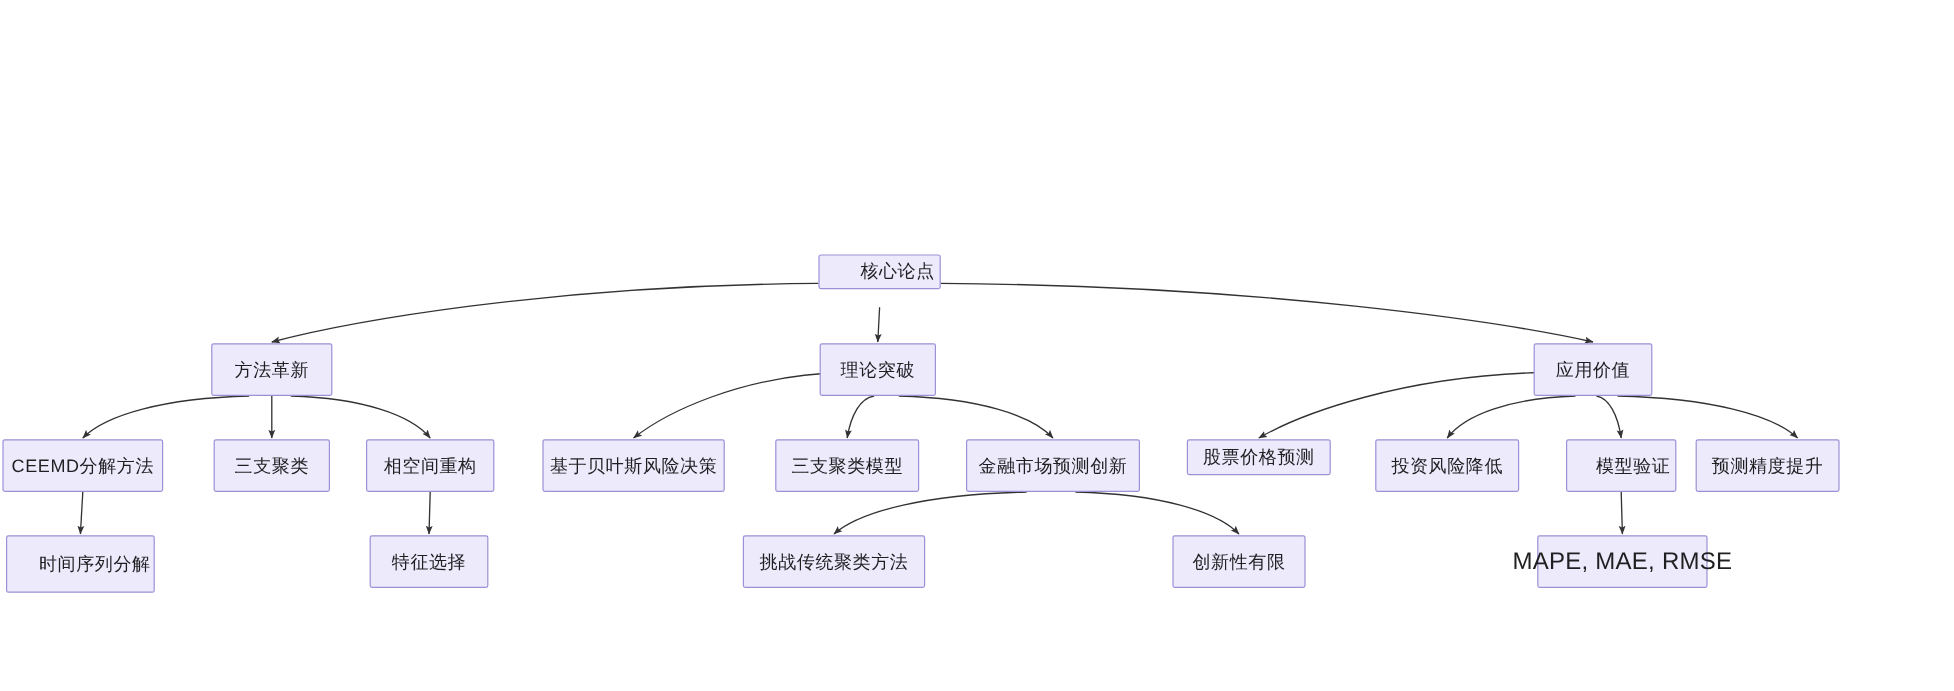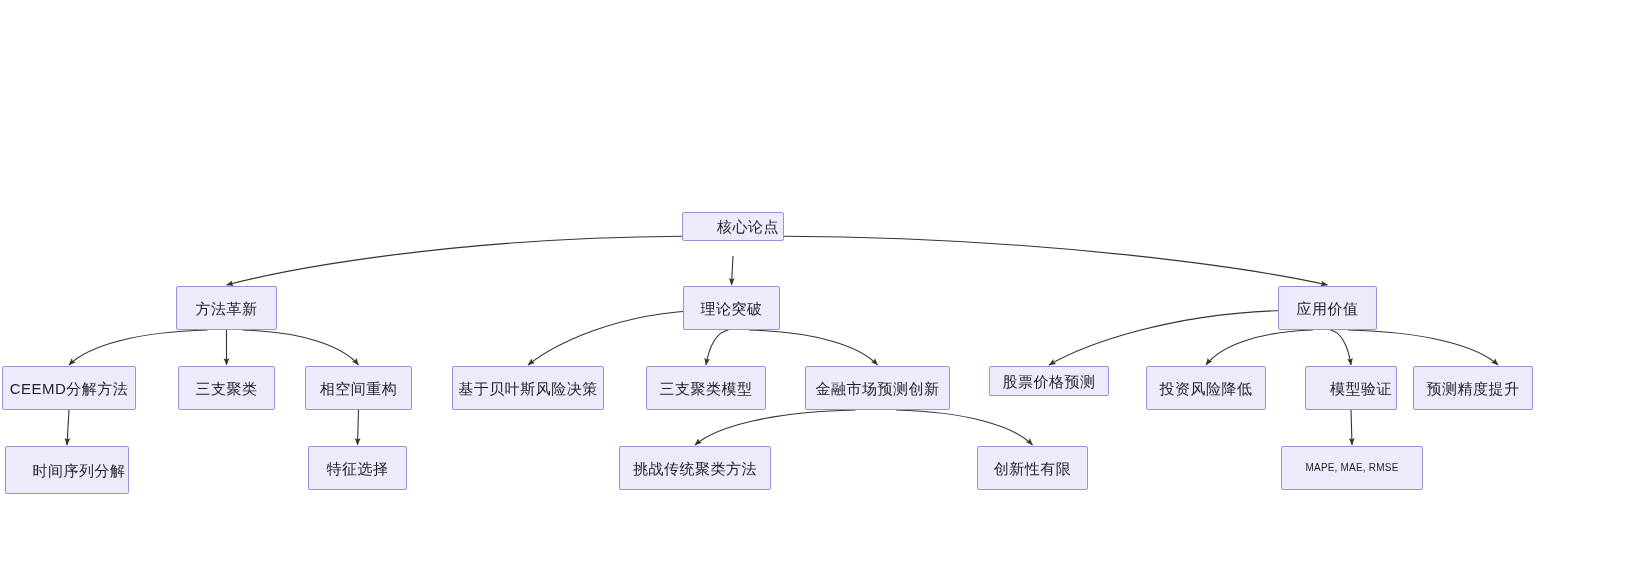--- a/index.html
+++ b/index.html
@@ -39,21 +39,21 @@
     line-height: 1;
     letter-spacing: 0.5px;
     white-space: nowrap;
   }
   .node .node-label {
     display: block;
     padding: 0 4px;
   }
   .node.latin .node-label {
     letter-spacing: 0.2px;
-    font-size: 10px;
+    font-size: 20px;
   }
 </style>
 </head>
 <body>
 
 <div id="canvas">
   <svg id="edges" viewBox="0 0 1628 576" xmlns="http://www.w3.org/2000/svg">
     <defs>
       <marker id="arrow" markerWidth="9" markerHeight="9" refX="6.2" refY="3" orient="auto" markerUnits="strokeWidth">
         <path d="M0,0.4 L6.6,3 L0,5.6 L1.3,3 Z" fill="#333333"></path>

